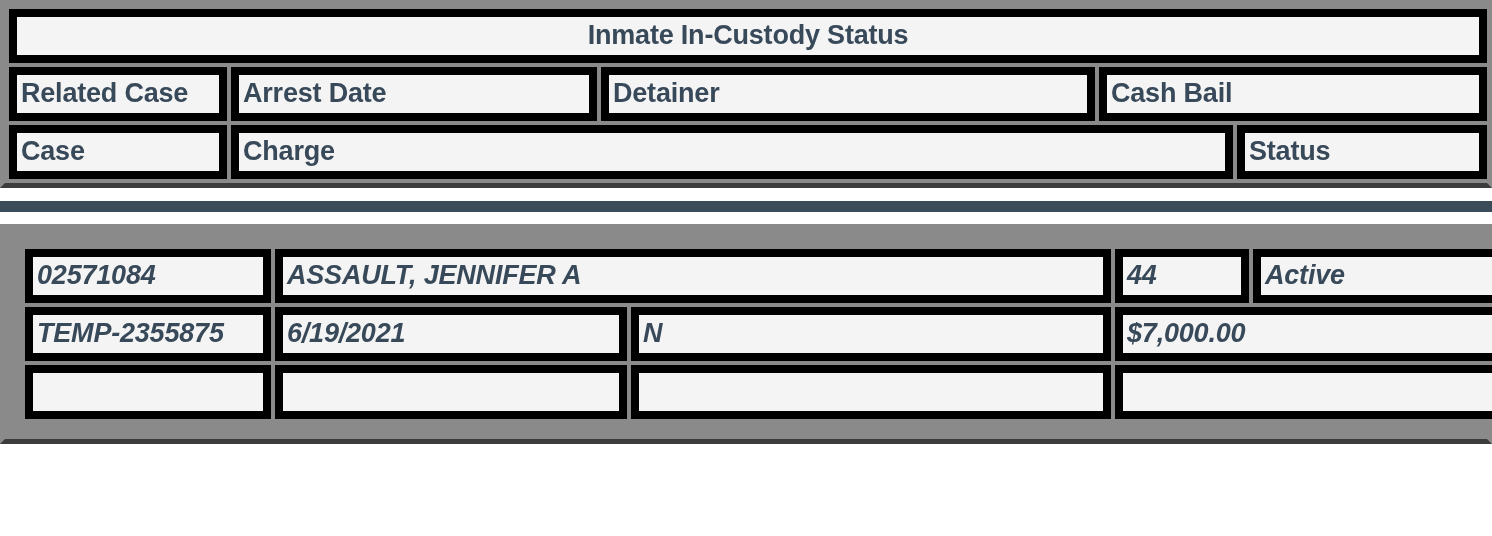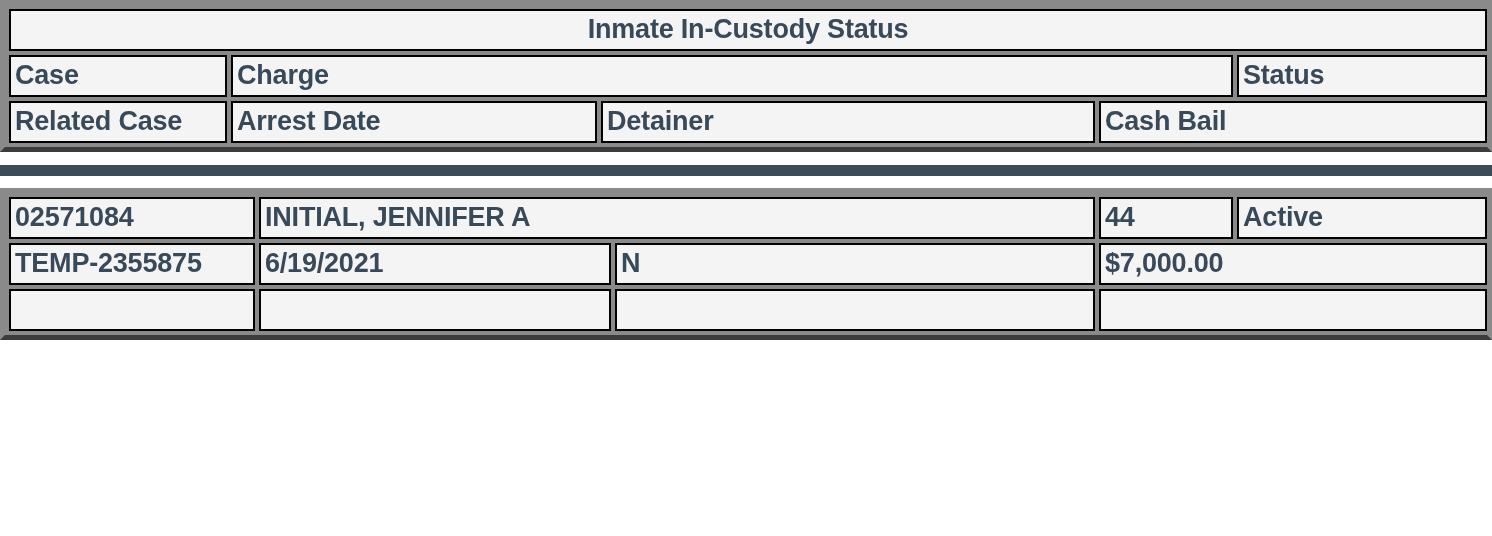--- a/index.html
+++ b/index.html
@@ -37,21 +37,21 @@
     border-collapse: separate;
     border-spacing: 4px 4px;
     width: 100%;
     table-layout: fixed;
     background: #8a8a8a;
     margin: 0;
   }
 
   table.grid td {
     background: #f4f4f4;
-    border: 2px solid #000000;
+    border: 8px solid #000000;
     padding: 1px 4px 3px 4px;
     vertical-align: middle;
     font-weight: bold;
     font-size: 27px;
     line-height: 1.0;
     color: #38495a;
     letter-spacing: -0.2px;
     white-space: nowrap;
     overflow: hidden;
     height: 34px;
@@ -74,21 +74,21 @@
 
   
   .separator {
     height: 11px;
     background: #3b4b58;
     margin: 13px 0 12px 0;
     width: 100%;
   }
 
   .legend-wrap { padding: 0 0 0 0; }
-  .data-wrap { padding: 0; }
+  .data-wrap { padding: 16px; font-style: italic; }
 
   
 </style>
 </head>
 <body>
 
 <div class="page">
 
   <div class="frame legend-wrap">
     <table class="grid">
@@ -100,31 +100,31 @@
         <col style="width:134px">
         <col style="width:250px">
       </colgroup>
       <tbody>
         <tr>
           <td class="title-cell" colspan="6">Inmate In-Custody Status</td>
         </tr>
 
 
         <tr>
-          <td>Case</td>
-          <td colspan="4">Charge</td>
-          <td>Status</td>
-        </tr>
-
-        <tr>
           <td>Related Case</td>
           <td>Arrest Date</td>
           <td colspan="2">Detainer</td>
           <td colspan="2">Cash Bail</td>
           <td>Surety Bail</td>
+        </tr>
+
+        <tr>
+          <td>Case</td>
+          <td colspan="4">Charge</td>
+          <td>Status</td>
         </tr>
 
       </tbody>
     </table>
   </div>
 
   <div class="separator"></div>
 
   <div class="frame data-wrap">
     <table class="grid">
@@ -132,21 +132,21 @@
         <col style="width:246px">
         <col style="width:352px">
         <col style="width:352px">
         <col style="width:124px">
         <col style="width:134px">
         <col style="width:250px">
       </colgroup>
       <tbody>
         <tr>
           <td>02571084</td>
-          <td colspan="3">INITIAL, JENNIFER A</td>
+          <td colspan="3">ASSAULT, JENNIFER A</td>
           <td>44</td>
           <td>Active</td>
           <td>Female</td>
         </tr>
 
 
         <tr>
           <td class="red-value">TEMP-2355875</td>
           <td>6/19/2021</td>
           <td colspan="2">N</td>

